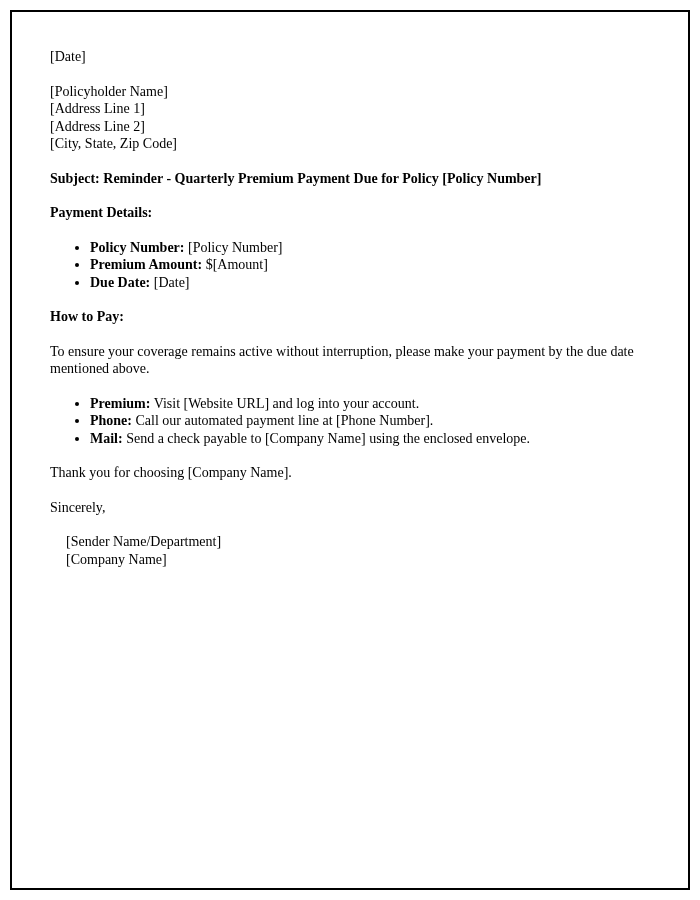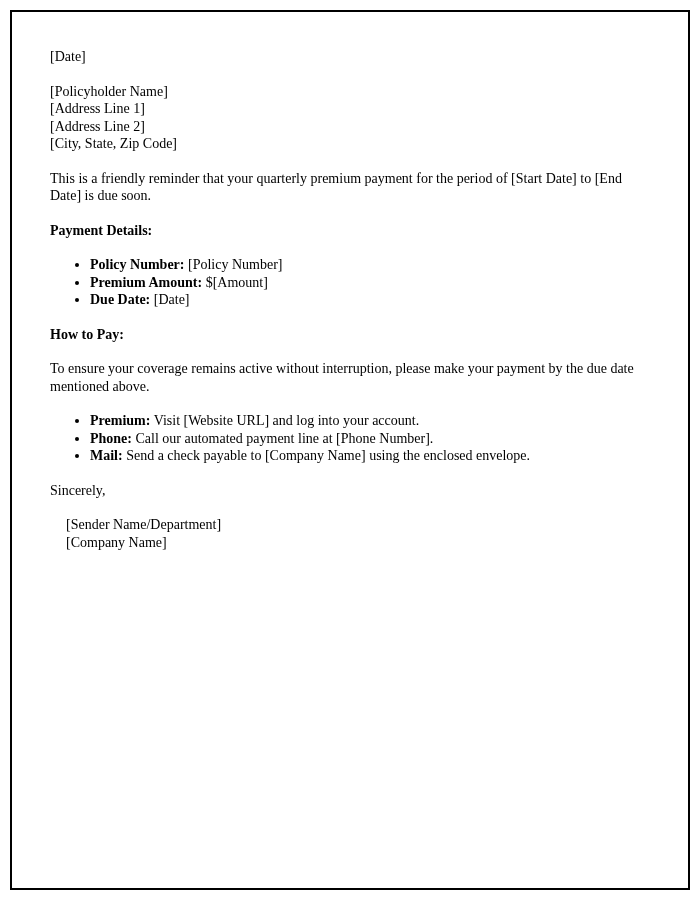--- a/index.html
+++ b/index.html
@@ -59,23 +59,23 @@
 
     <p class="block">[Date]</p>
 
     <div class="block">
       <span class="line">[Policyholder Name]</span>
       <span class="line">[Address Line 1]</span>
       <span class="line">[Address Line 2]</span>
       <span class="line">[City, State, Zip Code]</span>
     </div>
 
+    <p class="block bold">Subject: Reminder - Quarterly Premium Payment Due for Policy [Policy Number]</p>
 
 
-    <p class="block">This is a friendly reminder that your quarterly premium payment for the period of [Start Date] to [End Date] is due soon.</p>
 
     <p class="block bold">Payment Details:</p>
 
     <ul class="letter-list">
       <li>
         <span class="bold">Policy Number:</span><span> [Policy Number]</span>
       </li>
       <li>
         <span class="bold">Premium Amount:</span><span> $[Amount]</span>
       </li>
@@ -94,20 +94,21 @@
       </li>
       <li>
         <span class="bold">Phone:</span><span> Call our automated payment line at [Phone Number].</span>
       </li>
       <li>
         <span class="bold">Mail:</span><span> Send a check payable to [Company Name] using the enclosed envelope.</span>
       </li>
     </ul>
 
 
+    <p class="block">Thank you for choosing [Company Name].</p>
 
     <p class="block">Sincerely,</p>
 
     <div class="sig-block">
       <span class="line">[Sender Name/Department]</span>
       <span class="line">[Company Name]</span>
     </div>
 
   </div>
 </div>

